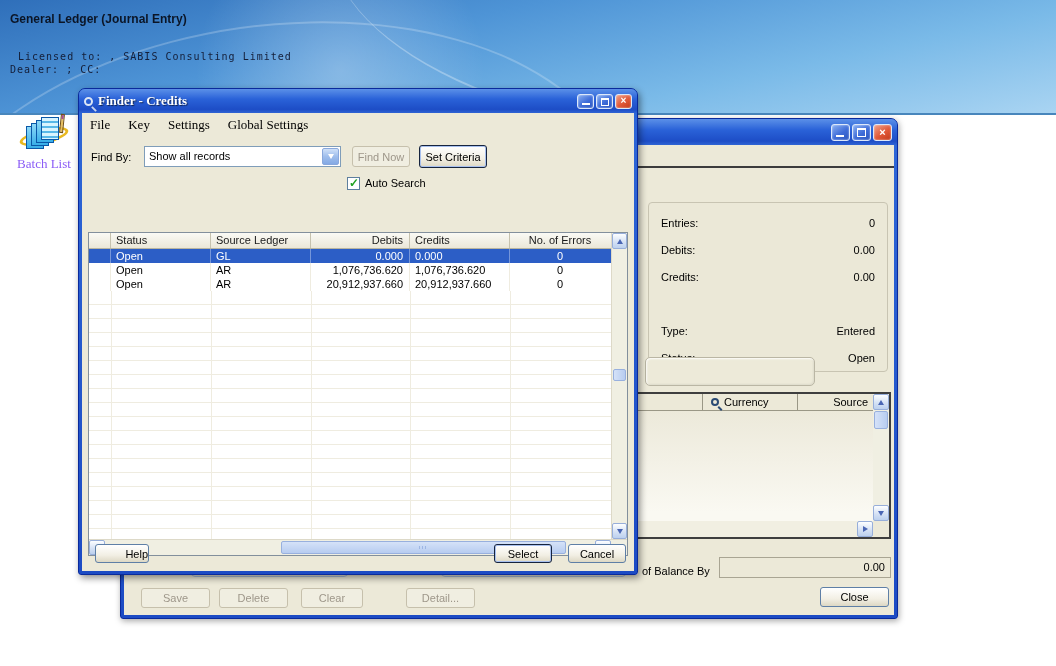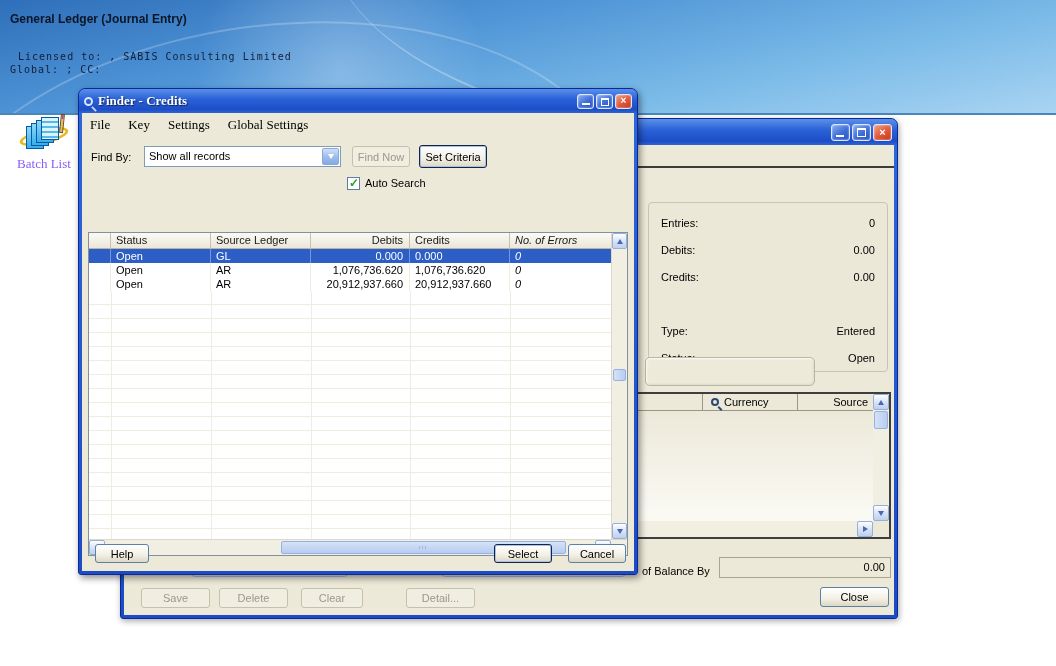--- a/index.html
+++ b/index.html
@@ -121,54 +121,54 @@
   .btn-setcriteria{left:337px;top:32px;width:68px;height:23px;}
   .checkbox{position:absolute;left:265px;top:64px;width:13px;height:13px;background:#fff;border:1px solid #5E7F9E;cursor:pointer;}
   .checkbox::after{content:"\2713";position:absolute;left:1px;top:-2px;color:#21A121;font-weight:bold;font-size:12px;}
   .f-autosearch-label{position:absolute;left:283px;top:64px;}
 
   .ftable{position:absolute;left:6px;top:119px;width:540px;height:324px;border:1px solid #828F9C;background:#fff;}
   .fhead{position:absolute;left:0;top:0;right:16px;height:16px;display:flex;
          background:linear-gradient(180deg,#FAFAF5,#EBE7D8);border-bottom:1px solid #B9B5A0;color:#1A1A1A;}
   .fhead div{border-right:1px solid #C6C2AE;padding:1px 5px 0 5px;overflow:hidden;white-space:nowrap;}
   .fc0{width:22px;} .fc1{width:100px;} .fc2{width:100px;} .fc3{width:99px;text-align:right;padding-right:6px!important;}
-  .fc4{width:100px;padding-right:6px!important;} .fc5{width:101px;text-align:left;padding-right:6px!important;border-right:none!important;font-style:italic;}
+  .fc4{width:100px;padding-right:6px!important;} .fc5{width:101px;text-align:center;padding-right:6px!important;border-right:none!important;}
   .frows{position:absolute;left:0;top:16px;right:16px;}
   .frow{display:flex;height:14px;line-height:14px;}
   .frow div{border-right:1px solid #EFECE0;padding:0 5px;overflow:hidden;white-space:nowrap;}
   .frow .fc3,.frow .fc4,.frow .fc5{padding-right:6px;}
   .frow.selected{background:#2C5EC6;color:#fff;}
   .frow.selected div{border-right:1px solid rgba(255,255,255,.35);}
   .fempty{position:absolute;left:0;top:58px;right:16px;bottom:16px;
     background-image:
       repeating-linear-gradient(180deg,rgba(0,0,0,0) 0 13px,#EFECE0 13px 14px),
       linear-gradient(#EFECE0,#EFECE0),linear-gradient(#EFECE0,#EFECE0),
       linear-gradient(#EFECE0,#EFECE0),linear-gradient(#EFECE0,#EFECE0),
       linear-gradient(#EFECE0,#EFECE0);
     background-repeat:repeat,no-repeat,no-repeat,no-repeat,no-repeat,no-repeat;
     background-size:auto,1px 100%,1px 100%,1px 100%,1px 100%,1px 100%;
     background-position:0 0,22px 0,122px 0,222px 0,321px 0,421px 0;}
   .fvscroll{position:absolute;right:0;top:0;width:16px;bottom:16px;background:#F0EFE2;border-left:1px solid #DDD9C8;}
   .fhscroll{position:absolute;left:0;bottom:0;right:0;height:16px;background:#F0EFE2;border-top:1px solid #DDD9C8;}
-  .btn-help{left:13px;top:431px;width:54px;height:19px;}
+  .btn-help{left:13px;top:431px;width:54px;height:19px;text-align:right;}
   .btn-select{left:412px;top:431px;width:58px;height:19px;}
   .btn-cancel{left:486px;top:431px;width:58px;height:19px;}
 </style>
 </head>
 <body>
 
 <div class="screen">
 
   <div class="banner">
     <div class="arc1"></div>
     <div class="arc2"></div>
     <div class="glow"></div>
     <div class="banner-title">General Ledger (Journal Entry)</div>
     <div class="banner-line lic">Licensed to: , SABIS Consulting Limited</div>
-    <div class="banner-line dealer">Global: ; CC:</div>
+    <div class="banner-line dealer">Dealer: ; CC:</div>
   </div>
 
   <div class="batch-icon">
     <div class="bi-art">
       <div class="bi-swoosh"></div>
       <div class="bi-page bi-p1"></div>
       <div class="bi-page bi-p2"></div>
       <div class="bi-page bi-p3"></div>
       <div class="bi-page bi-p4"></div>
       <div class="bi-pencil"></div>

